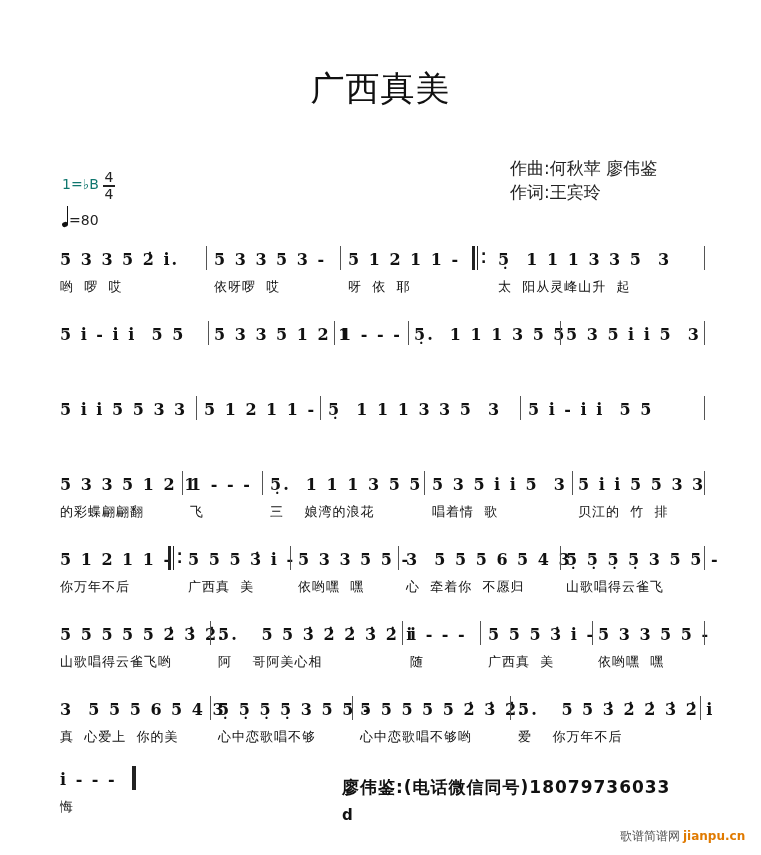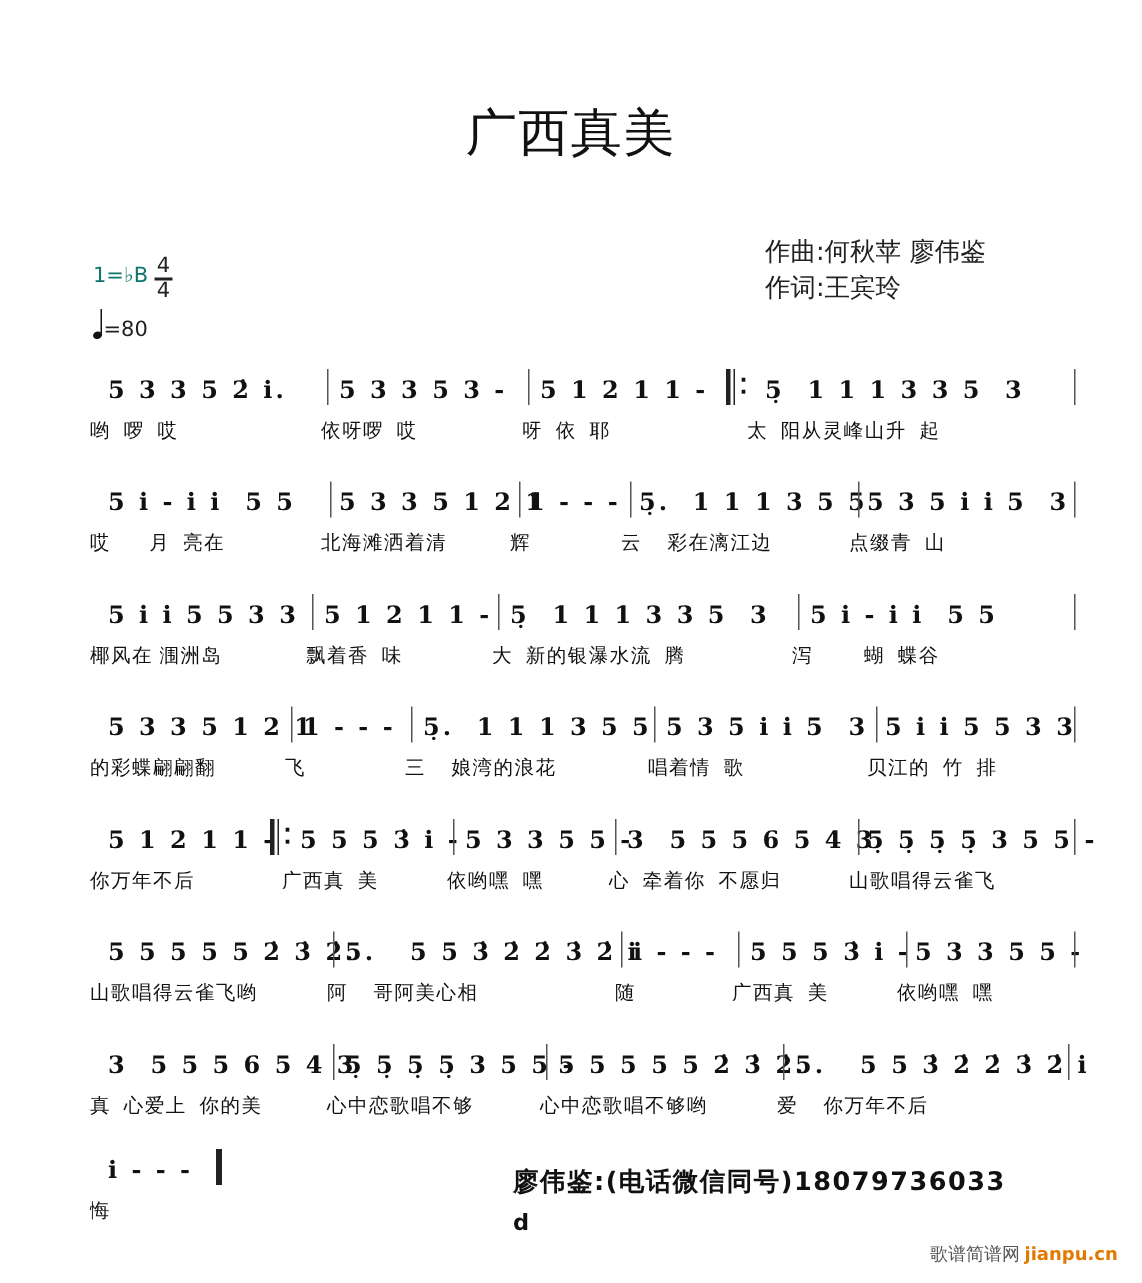--- a/index.html
+++ b/index.html
@@ -12,26 +12,26 @@
   .timesig { position: absolute; left: 103px; top: 170px; width: 12px; text-align: center;
              font-size: 14px; line-height: 15px; color: #222; }
   .timesig .line { height: 2px; background: #222; margin: 0; }
   .tempo { position: absolute; left: 62px; top: 210px; font-size: 14px; color: #222; }
   .tempo .note { display: inline-block; width: 6px; height: 5px; border-radius: 50%; background: #111;
                  position: relative; top: 2px; transform: rotate(-20deg); }
   .tempo .stem { display: inline-block; width: 1px; height: 18px; background: #111;
                  position: relative; left: -1px; top: -4px; vertical-align: bottom; }
 
   .system { position: absolute; left: 58px; width: 650px; height: 66px; }
-  .notes { position: absolute; top: 0; left: 12px; width: 100%; height: 32px; text-align: center; }
+  .notes { position: absolute; top: 0; left: 0; width: 100%; height: 32px; text-align: center; }
   .lyrics { position: absolute; top: 36px; left: 0; width: 100%; height: 22px; }
   .seg { position: absolute; white-space: pre; }
   .nseg { font-family: "DejaVu Serif", serif; font-weight: bold; font-size: 16px; top: 8px;
           letter-spacing: 2px; color: #111; }
-  .lseg { font-size: 13px; letter-spacing: 1px; color: #111; top: 0; font-family: Liberation Serif, serif; }
+  .lseg { font-size: 13px; letter-spacing: 1px; color: #111; top: 0; }
   .bar { position: absolute; top: 4px; width: 1px; height: 24px; background: #555; }
   .bar.final { width: 4px; background: #222; }
   .repeat { position: absolute; top: 4px; width: 14px; height: 24px; }
   .repeat .thick { position: absolute; left: 0; top: 0; width: 3px; height: 24px; background: #222; }
   .repeat .thin { position: absolute; left: 5px; top: 0; width: 1px; height: 24px; background: #222; }
   .repeat .dots { position: absolute; left: 9px; top: 4px; font-size: 14px; font-weight: bold; line-height: 8px; }
   .footer-contact { position: absolute; left: 342px; top: 776px; font-size: 17px; font-weight: bold;
                     letter-spacing: 1px; color: #111; }
   .stray { position: absolute; left: 342px; top: 806px; font-size: 15px; font-weight: bold; color: #111; }
   .watermark { position: absolute; left: 620px; top: 828px; font-size: 12px; color: #555; }
@@ -86,45 +86,32 @@
     <div class="bar" style="left:150px"></div>
     <span class="seg nseg" style="left:156px">5 3 3 5 1 2 1</span>
     <div class="bar" style="left:276px"></div>
     <span class="seg nseg" style="left:282px">1 - - -</span>
     <div class="bar" style="left:350px"></div>
     <span class="seg nseg" style="left:356px">5̣.  1 1 1 3 5 5</span>
     <div class="bar" style="left:502px"></div>
     <span class="seg nseg" style="left:508px">5 3 5 i i 5  3</span>
     <div class="bar" style="left:646px"></div>
   </div>
-  <div class="lyrics">
-    <span class="seg lseg" style="left:2px">哎      月  亮在</span>
-    <span class="seg lseg" style="left:156px">北海滩洒着清</span>
-    <span class="seg lseg" style="left:282px">辉</span>
-    <span class="seg lseg" style="left:356px">云    彩在漓江边</span>
-    <span class="seg lseg" style="left:508px">点缀青  山</span>
-  </div>
 </div>
 
 <div class="system" style="top:392px;">
   <div class="notes">
     <span class="seg nseg" style="left:2px">5 i i 5 5 3 3</span>
     <div class="bar" style="left:138px"></div>
     <span class="seg nseg" style="left:146px">5 1 2 1 1 -</span>
     <div class="bar" style="left:262px"></div>
     <span class="seg nseg" style="left:270px">5̣  1 1 1 3 3 5  3</span>
     <div class="bar" style="left:462px"></div>
     <span class="seg nseg" style="left:470px">5 i - i i  5 5</span>
     <div class="bar" style="left:646px"></div>
-  </div>
-  <div class="lyrics">
-    <span class="seg lseg" style="left:2px">椰风在 涠洲岛</span>
-    <span class="seg lseg" style="left:146px">飘着香  味</span>
-    <span class="seg lseg" style="left:270px">大  新的银瀑水流  腾</span>
-    <span class="seg lseg" style="left:470px">泻        蝴  蝶谷</span>
   </div>
 </div>
 
 <div class="system" style="top:467px;">
   <div class="notes">
     <span class="seg nseg" style="left:2px">5 3 3 5 1 2 1</span>
     <div class="bar" style="left:124px"></div>
     <span class="seg nseg" style="left:132px">1 - - -</span>
     <div class="bar" style="left:204px"></div>
     <span class="seg nseg" style="left:212px">5̣.  1 1 1 3 5 5</span>

